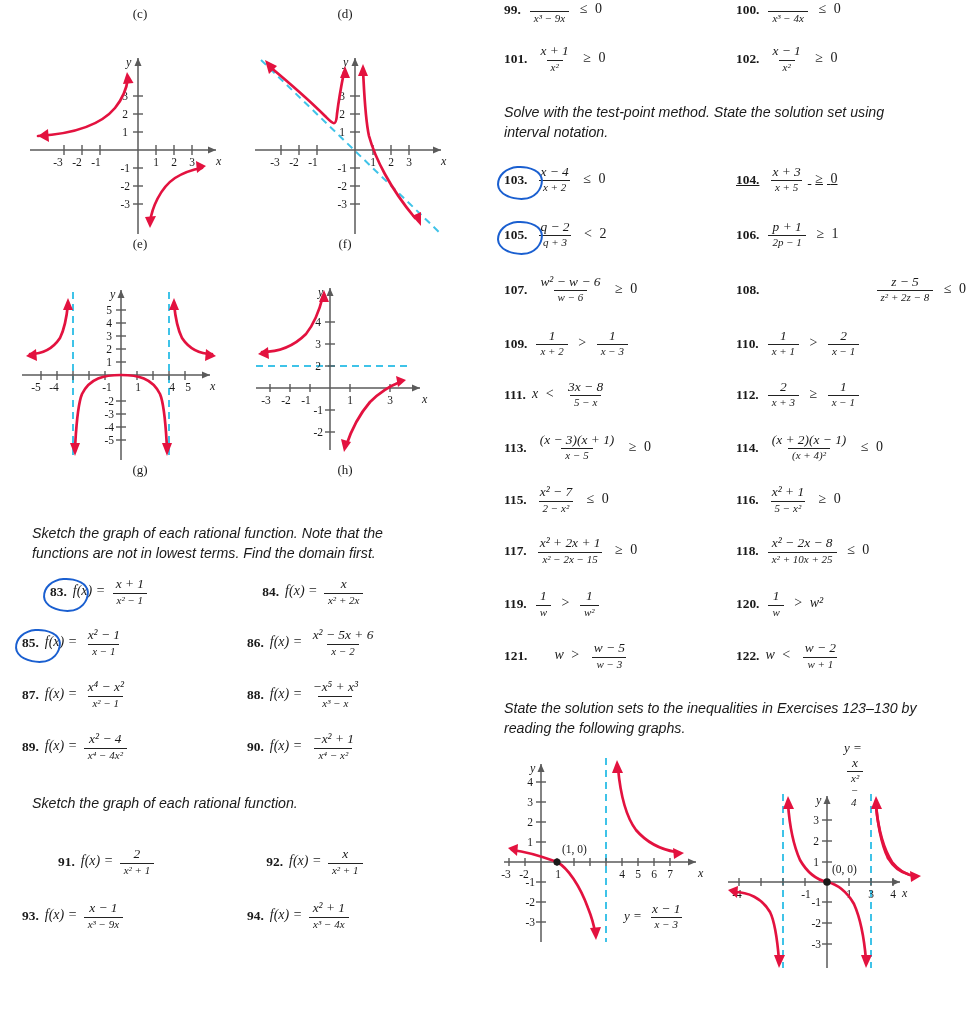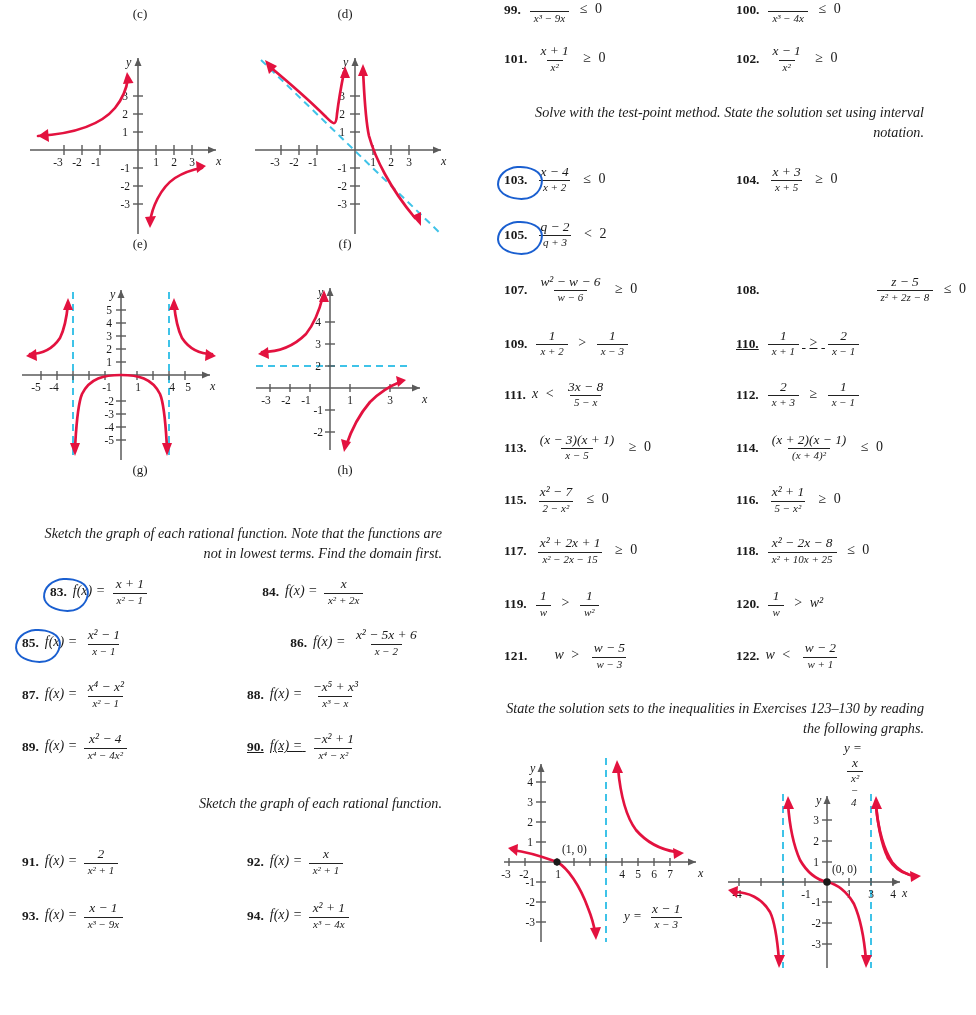--- a/index.html
+++ b/index.html
@@ -13,22 +13,21 @@
   }
   .page{position:relative;width:976px;height:1015px;}
 
   
   .col-left{position:absolute;left:0;top:0;width:470px;height:1015px;}
   .col-right{position:absolute;left:496px;top:0;width:506px;height:1015px;}
 
   
   .instr{
     font-style:italic;font-size:14.2px;line-height:1.42;
-    font-family:Liberation Serif, serif;
-    text-align:right;
+    font-family:Liberation Sans, sans-serif;
   }
   .caption{
     text-align:center;font-size:13px;
     font-family:"Liberation Serif", serif;
   }
   .ex-row{display:flex;}
   .ex{display:flex;align-items:center;position:relative;}
   .ex .num{
     font-weight:bold;font-size:13.4px;
     font-family:"Liberation Serif", serif;
@@ -313,21 +312,21 @@
         <div class="ex" style="width:225px;">
           <span class="num circled">85.</span>
           <span class="body">
             <span class="mth">f(x) =</span>
             <span class="frac">
               <span class="nm mth">x² − 1</span>
               <span class="dn mth">x − 1</span>
             </span>
           </span>
         </div>
-        <div class="ex" style="width:220px;justify-content:center;">
+        <div class="ex" style="width:220px;">
           <span class="num">86.</span>
           <span class="body">
             <span class="mth">f(x) =</span>
             <span class="frac">
               <span class="nm mth">x² − 5x + 6</span>
               <span class="dn mth">x − 2</span>
             </span>
           </span>
         </div>
       </div>
@@ -357,37 +356,37 @@
         <div class="ex" style="width:225px;">
           <span class="num">89.</span>
           <span class="body">
             <span class="mth">f(x) =</span>
             <span class="frac">
               <span class="nm mth">x² − 4</span>
               <span class="dn mth">x⁴ − 4x²</span>
             </span>
           </span>
         </div>
-        <div class="ex" style="width:220px;text-decoration:underline;">
+        <div class="ex" style="width:220px;">
           <span class="num">90.</span>
           <span class="body">
             <span class="mth">f(x) =</span>
             <span class="frac">
               <span class="nm mth">−x² + 1</span>
               <span class="dn mth">x⁴ − x²</span>
             </span>
           </span>
         </div>
       </div>
     </div>
 
     <div style="position:absolute;left:32px;top:793px;width:410px;" class="instr">Sketch the graph of each rational function.</div>
 
     <div style="position:absolute;left:22px;top:835px;width:448px;">
-      <div class="ex-row" style="height:54px;">
+      <div class="ex-row" style="height:54px;margin-left:36px;">
         <div class="ex" style="width:225px;">
           <span class="num">91.</span>
           <span class="body">
             <span class="mth">f(x) =</span>
             <span class="frac">
               <span class="nm mth">2</span>
               <span class="dn mth">x² + 1</span>
             </span>
           </span>
         </div>
@@ -489,21 +488,21 @@
           <span class="num circled">103.</span>
           <span class="body">
             <span class="frac">
               <span class="nm mth">x − 4</span>
               <span class="dn mth">x + 2</span>
             </span>
             <span class="rel">≤</span>
             <span class="up">0</span>
           </span>
         </div>
-        <div class="ex" style="width:230px;">
+        <div class="ex" style="width:230px;text-decoration:underline;">
           <span class="num">104.</span>
           <span class="body">
             <span class="frac">
               <span class="nm mth">x + 3</span>
               <span class="dn mth">x + 5</span>
             </span>
             <span class="rel">≥</span>
             <span class="up">0</span>
           </span>
         </div>
@@ -513,20 +512,31 @@
           <span class="num circled">105.</span>
           <span class="body">
             <span class="frac">
               <span class="nm mth">q − 2</span>
               <span class="dn mth">q + 3</span>
             </span>
             <span class="rel">&lt;</span>
             <span class="up">2</span>
           </span>
         </div>
+        <div class="ex" style="width:230px;">
+          <span class="num">106.</span>
+          <span class="body">
+            <span class="frac">
+              <span class="nm mth">p + 1</span>
+              <span class="dn mth">2p − 1</span>
+            </span>
+            <span class="rel">≥</span>
+            <span class="up">1</span>
+          </span>
+        </div>
       </div>
       <div class="ex-row" style="height:55px;">
         <div class="ex" style="width:232px;">
           <span class="num">107.</span>
           <span class="body">
             <span class="frac">
               <span class="nm mth">w² − w − 6</span>
               <span class="dn mth">w − 6</span>
             </span>
             <span class="rel">≥</span>
@@ -556,21 +566,21 @@
               <span class="nm mth">1</span>
               <span class="dn mth">x + 2</span>
             </span>
             <span class="rel">&gt;</span>
             <span class="frac">
               <span class="nm mth">1</span>
               <span class="dn mth">x − 3</span>
             </span>
           </span>
         </div>
-        <div class="ex" style="width:230px;text-decoration:underline;">
+        <div class="ex" style="width:230px;">
           <span class="num">110.</span>
           <span class="body">
             <span class="frac">
               <span class="nm mth">1</span>
               <span class="dn mth">x + 1</span>
             </span>
             <span class="rel">&gt;</span>
             <span class="frac">
               <span class="nm mth">2</span>
               <span class="dn mth">x − 1</span>

